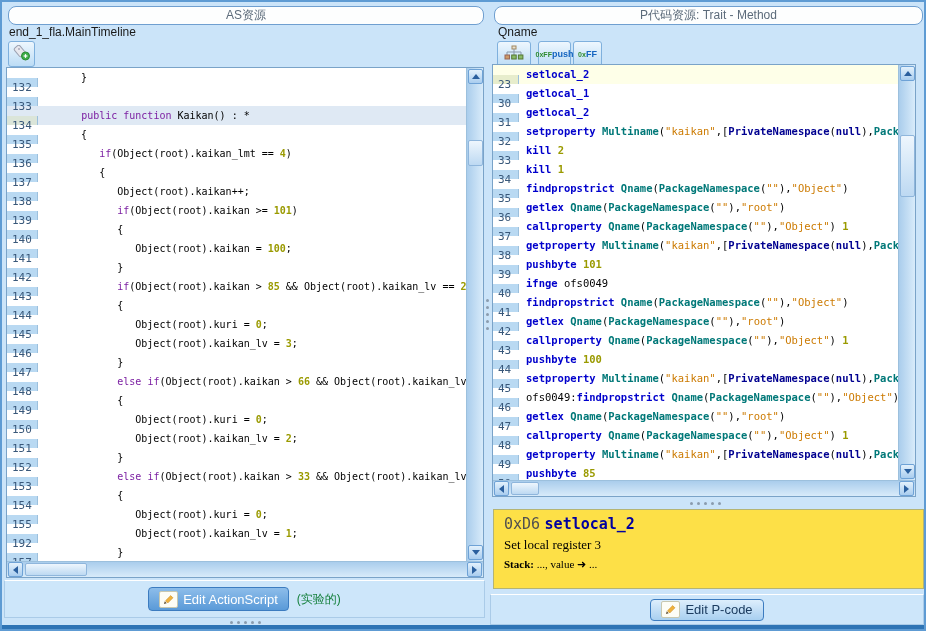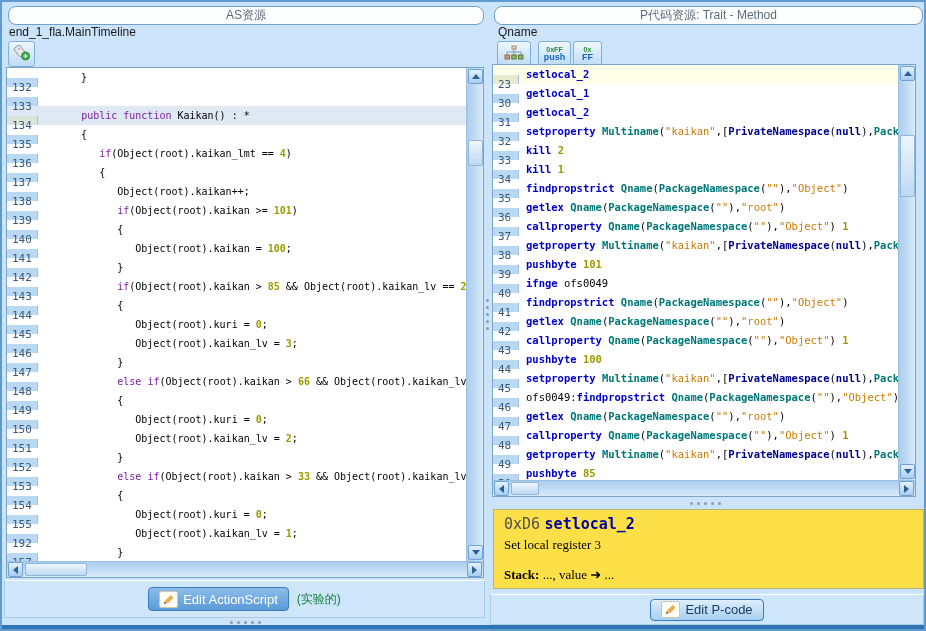--- a/index.html
+++ b/index.html
@@ -6,21 +6,21 @@
   .app{position:relative;width:926px;height:631px;background:#cbe4f9;
        border:2px solid #5e9bd3;box-sizing:border-box;overflow:hidden;
        font-family:"Liberation Sans",sans-serif;}
   .panel-header{position:absolute;height:17px;background:#fdfefe;border:1px solid #6f9fd0;
        border-radius:8px;display:flex;align-items:center;justify-content:center;
        font-size:12px;color:#5c6b7a;}
   .breadcrumb{position:absolute;font-size:12px;color:#1a1a1a;}
   .tbtn{position:absolute;width:27px;height:26px;border:1px solid #7fb0dd;border-radius:3px;
        background:linear-gradient(#eef7fe,#bcdcf5);display:flex;align-items:center;justify-content:center;
        padding:0;cursor:pointer;}
-  .tbtn2{display:flex;flex-direction:column;align-items:center;justify-content:center;line-height:1;}
+  .tbtn2{display:flex;flex-direction:row;align-items:center;justify-content:center;line-height:1;}
   .tbtn2 .tp{font-size:7px;font-weight:bold;color:#2e8b2e;}
   .tbtn2 .bt{font-size:9px;font-weight:bold;color:#1565c0;}
   .editor{position:absolute;background:#ffffff;border:1px solid #7aa3c8;box-sizing:border-box;}
   .rows{position:absolute;left:0;top:0;right:17px;bottom:16px;overflow:hidden;}
   .crow{display:flex;height:19px;line-height:19px;white-space:pre;}
   .gut{flex:none;background:#b9d9f2;color:#39587a;border-right:1px solid #9cc0dd;
        font-family:"DejaVu Sans Mono",monospace;font-size:11px;padding-left:5px;box-sizing:border-box;margin-top:10px;}
   .as .gut{width:31px;}
   .pc .gut{width:26px;}
   .code{flex:1;padding-left:7px;font-family:"DejaVu Sans Mono",monospace;white-space:pre;}
@@ -66,21 +66,21 @@
   .dots-h{position:absolute;display:flex;gap:4px;}
   .dots-h i{width:3px;height:3px;border-radius:50%;background:#8a9cae;}
   .dots-v{position:absolute;display:flex;flex-direction:column;gap:4px;}
   .dots-v i{width:3px;height:3px;border-radius:50%;background:#8a9cae;}
   
   .info-wrap{position:absolute;background:#fde047;border:1px solid #b4b474;box-sizing:border-box;
        padding:5px 10px;}
   .info-op{font-family:"DejaVu Sans Mono",monospace;font-size:15px;color:#505050;}
   .info-mn{font-family:"DejaVu Sans Mono",monospace;font-size:15px;font-weight:bold;color:#0000a0;}
   .info-desc{font-family:"Liberation Serif",serif;font-size:13px;color:#000;margin-top:4px;}
-  .info-stack{font-family:"Liberation Serif",serif;font-size:13px;color:#000;margin-top:14px;}
+  .info-stack{font-family:"Liberation Serif",serif;font-size:11px;color:#000;margin-top:5px;}
   .info-stack b{font-weight:bold;}
   .bottom-strip{position:absolute;left:0;right:0;bottom:0;height:4px;background:#2e74b5;}
 </style>
 </head>
 <body>
 
 <div class="app">
 
   <div class="panel-header" style="left:6px;top:4px;width:474px;">
     <span>AS资源</span>

